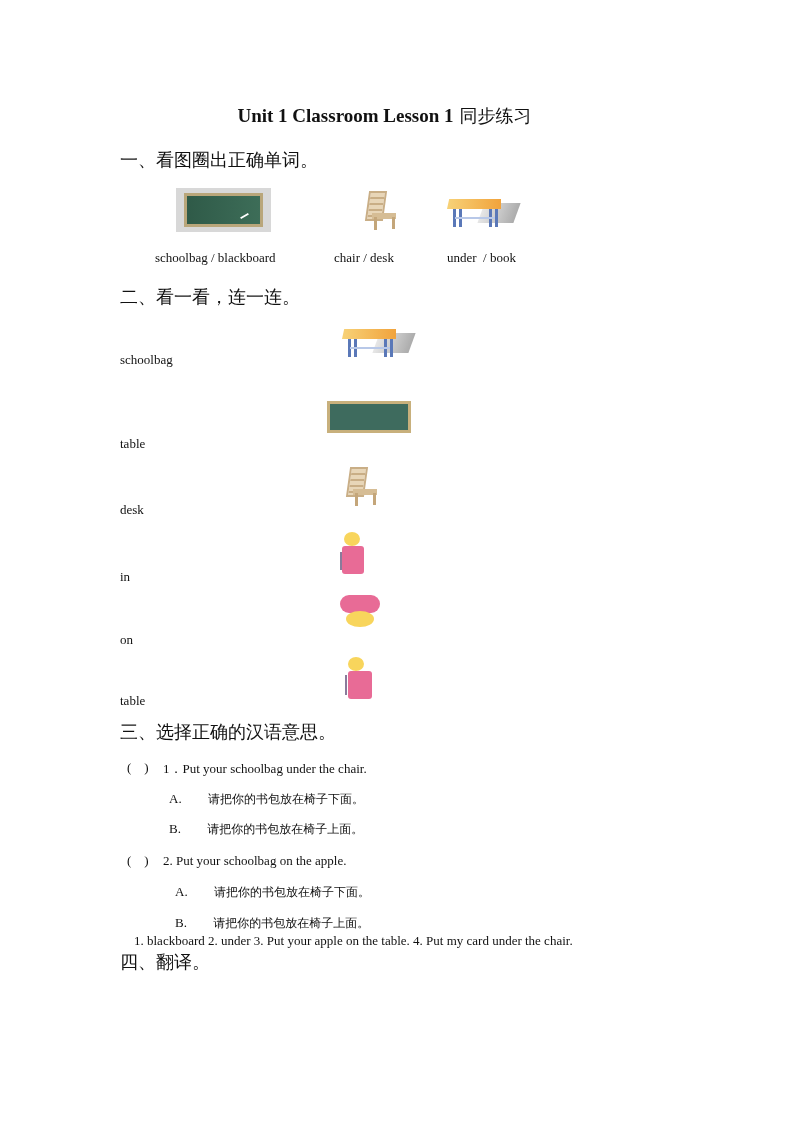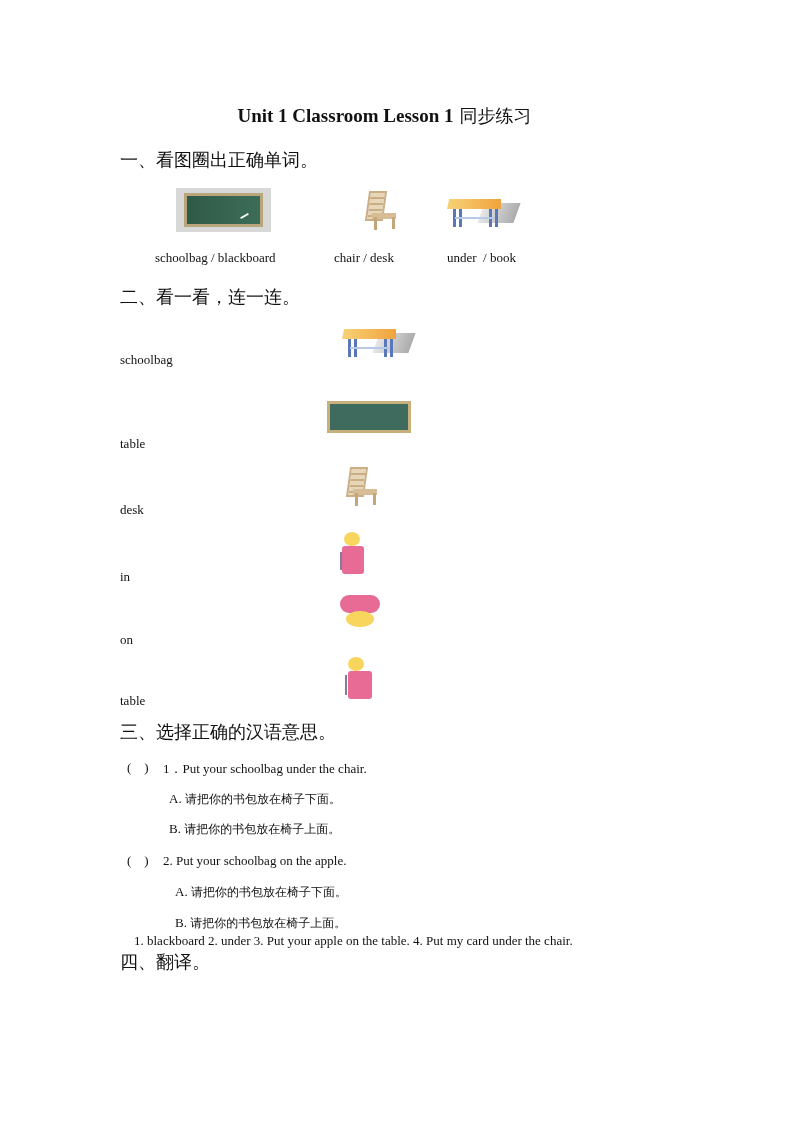--- a/index.html
+++ b/index.html
@@ -3,21 +3,21 @@
 <meta charset="utf-8">
 <style>
   html, body { margin:0; padding:0; background:#fff; }
   body { width:793px; height:1122px; position:relative; overflow:hidden;
          font-family:"Liberation Serif","DejaVu Serif",serif; color:#111; }
   .abs { position:absolute; }
   .title { left:0; width:769px; top:104px; text-align:center; font-size:19px; font-weight:bold; }
   .title .cn { font-weight:normal; font-family:"DejaVu Sans",sans-serif; font-size:18px; margin-left:6px; }
   .h { font-family:"DejaVu Sans",sans-serif; font-size:18px; left:120px; }
   .small { font-size:13px; }
-  .cn-sm { font-family:"DejaVu Sans",sans-serif; font-size:12px; }
+  .cn-sm { font-family:"DejaVu Sans",sans-serif; font-size:12px;margin-left:23px; }
 
   
   .bb-big { left:176px; top:188px; width:95px; height:44px; background:#d8d8d8; }
   .bb-big .frame { position:absolute; left:8px; top:5px; width:79px; height:34px; background:#b9a67a; }
   .bb-big .board { position:absolute; left:11px; top:8px; width:73px; height:28px; background:linear-gradient(90deg,#2f5a48,#3d6d58); }
   .bb-big .chalk { position:absolute; left:64px; top:27px; width:9px; height:2px; background:#fff; transform:rotate(-30deg); }
 
   
   .chair { width:34px; height:40px; }
   .chair .back { position:absolute; left:3px; top:0; width:14px; height:26px; border:2px solid #c9ae86; background:repeating-linear-gradient(180deg,#e8d6b8 0 4px,#c9ae86 4px 6px); transform:skewX(-8deg); }

